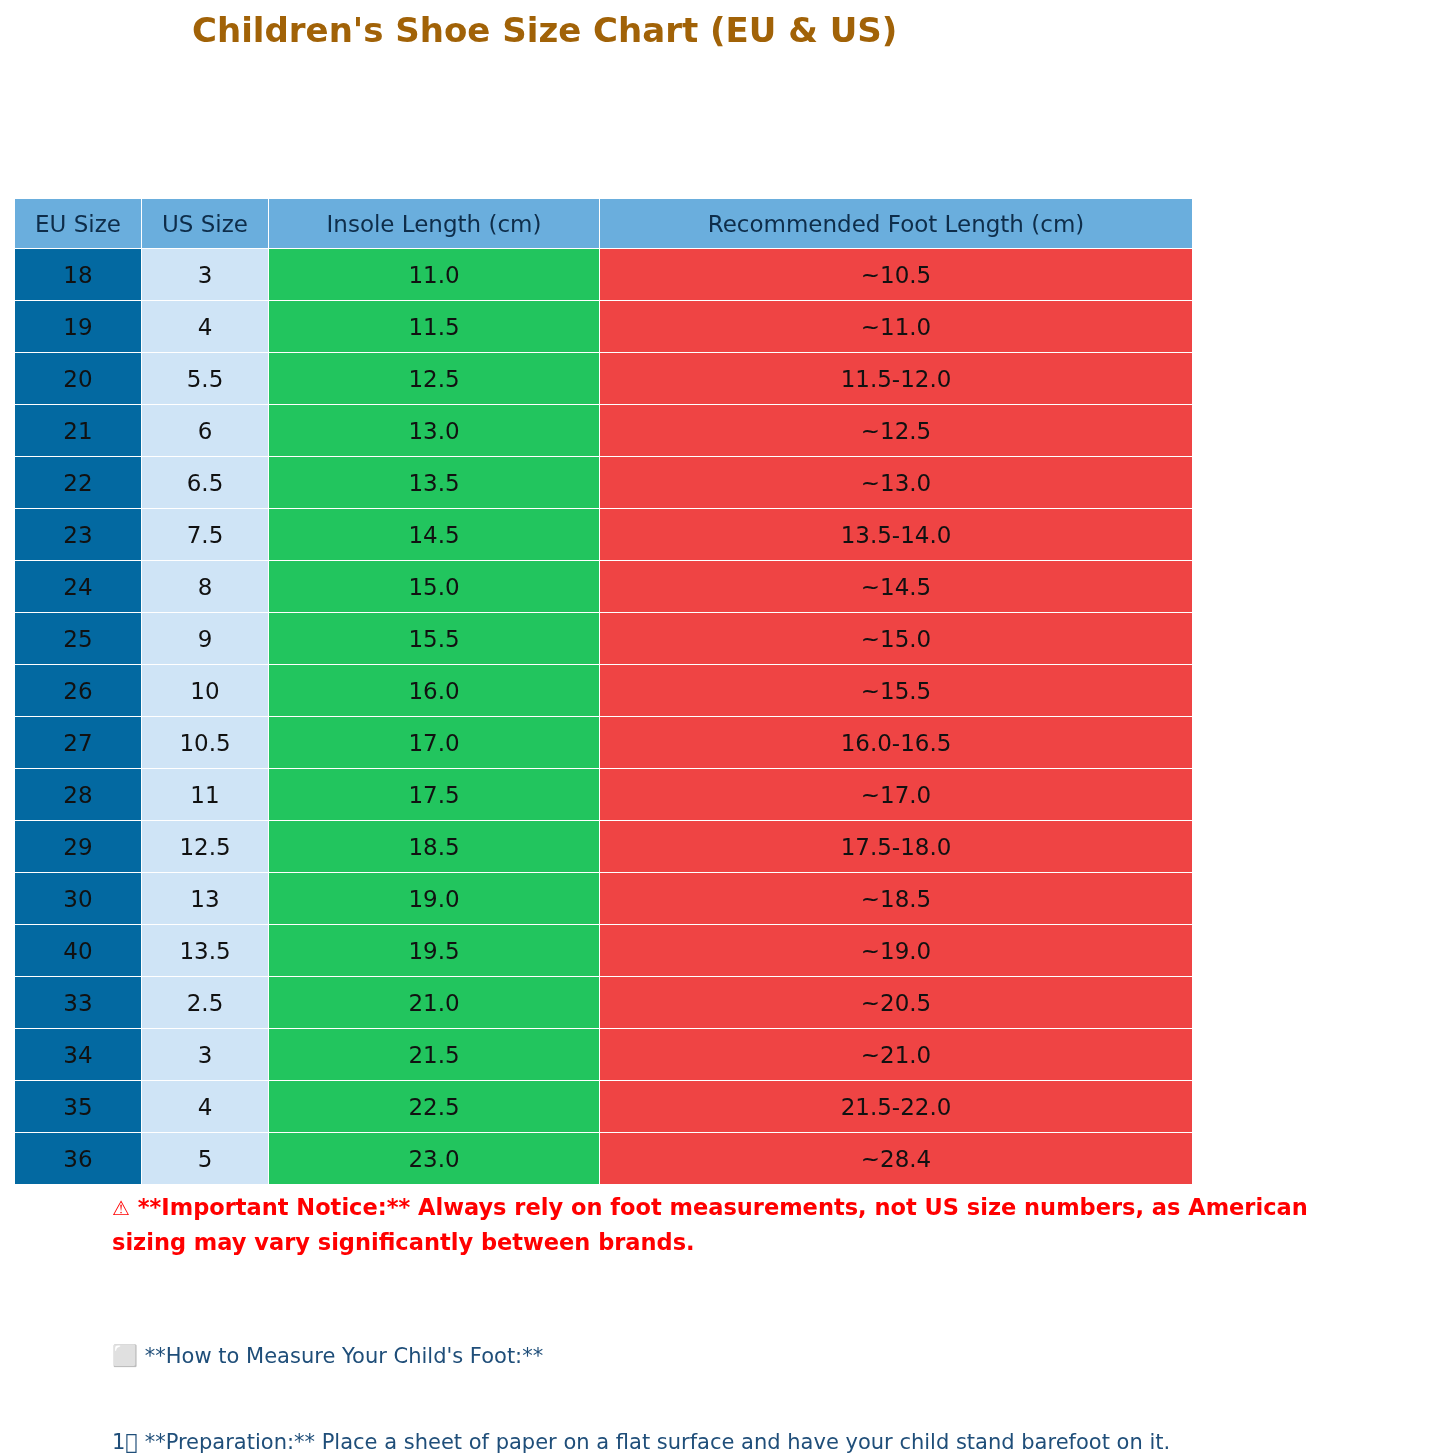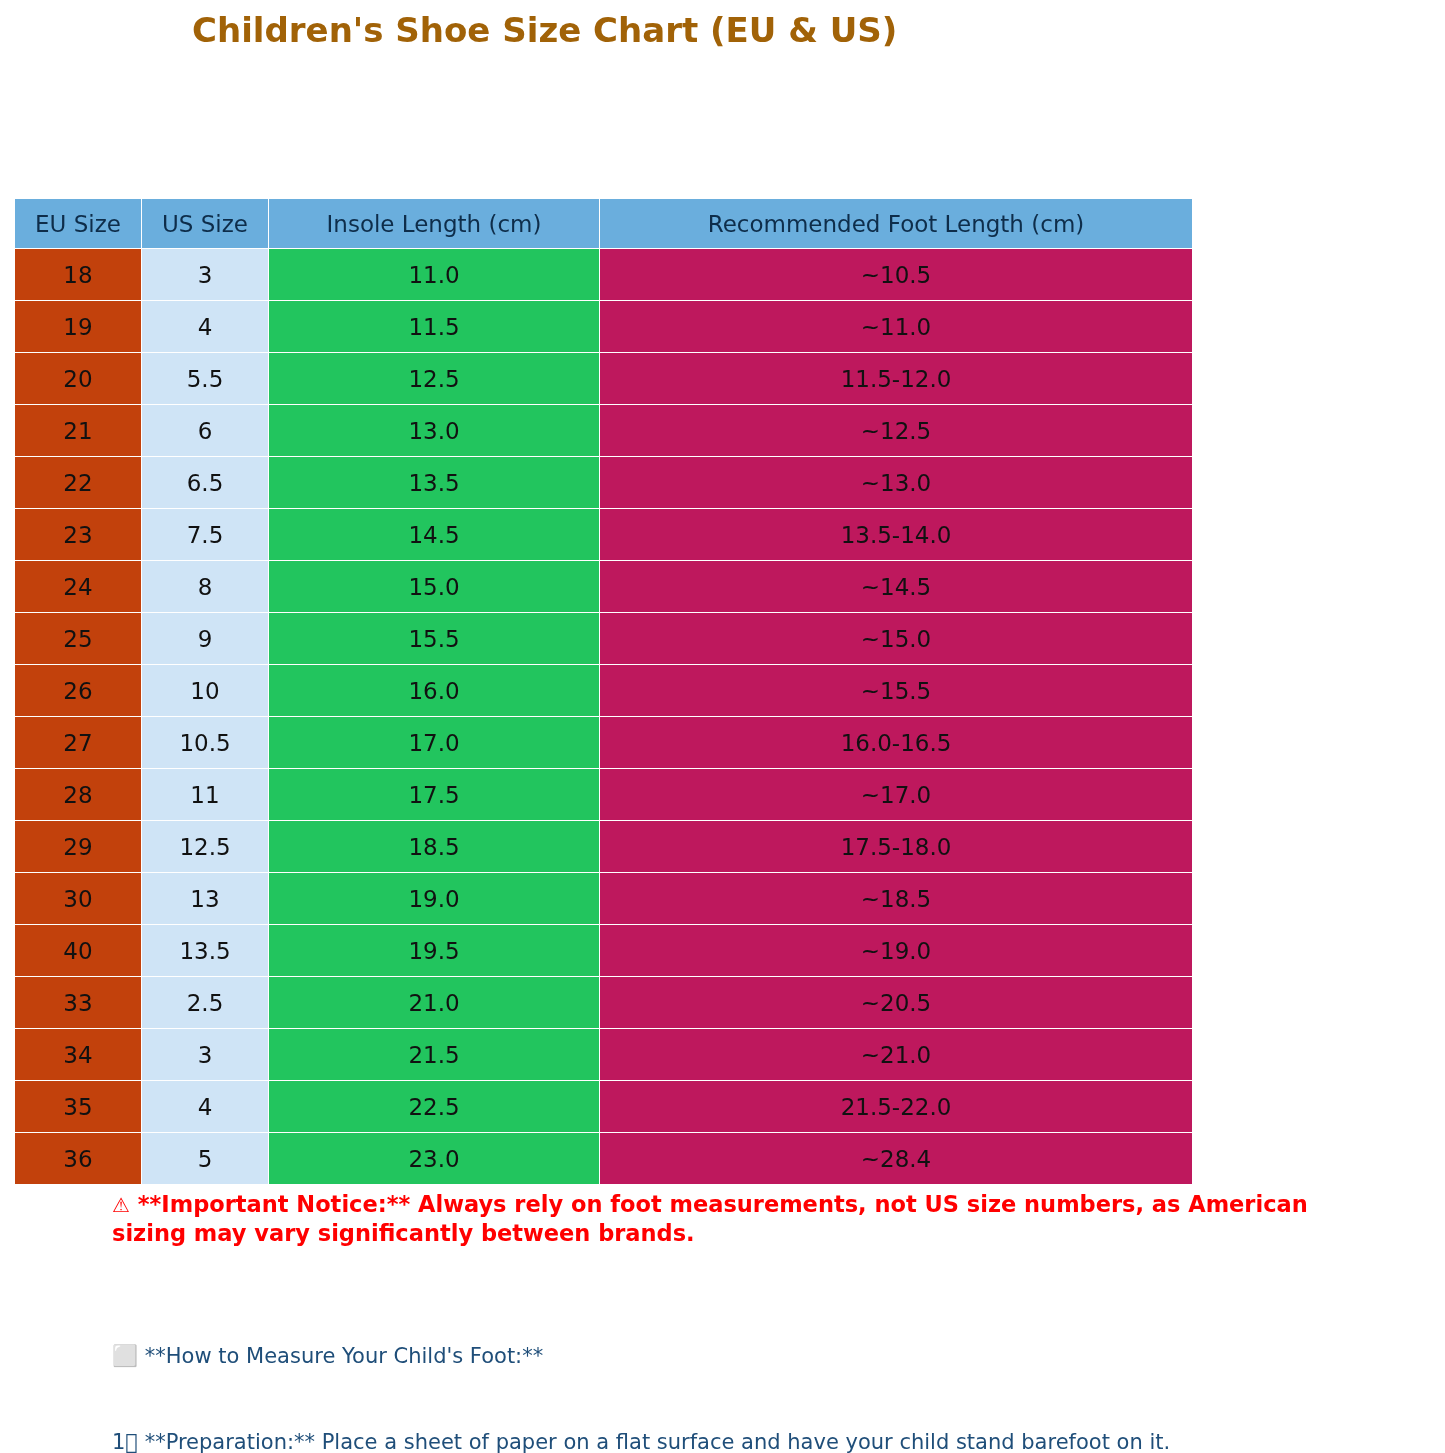--- a/index.html
+++ b/index.html
@@ -49,33 +49,33 @@
     vertical-align: middle;
   }
   tbody td {
     height: 49px;
     font-size: 23px;
     border: 1px solid #ffffff;
     text-align: center;
     vertical-align: middle;
     color: #111111;
   }
-  tbody td.col0 { background: #c2410c; }
+  tbody td.col0 { background: #0369a1; }
   tbody td.col1 { background: #cfe4f6; }
   tbody td.col2 { background: #22c55e; }
-  tbody td.col3 { background: #be185d; }
+  tbody td.col3 { background: #ef4444; }
   #notice {
     position: absolute;
     left: 112px;
     top: 1190px;
     width: 1250px;
     color: #ff0000;
     font-weight: bold;
     font-size: 22.5px;
-    line-height: 28px;
+    line-height: 34px;
   }
   #notice .warn-icon {
     color: #ff0000;
     font-weight: normal;
     font-size: 20px;
   }
   #howto {
     position: absolute;
     left: 112px;
     top: 1285px;

